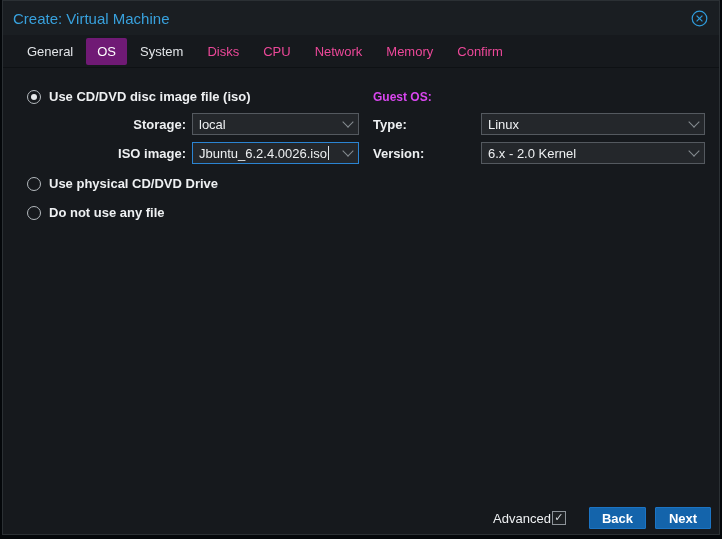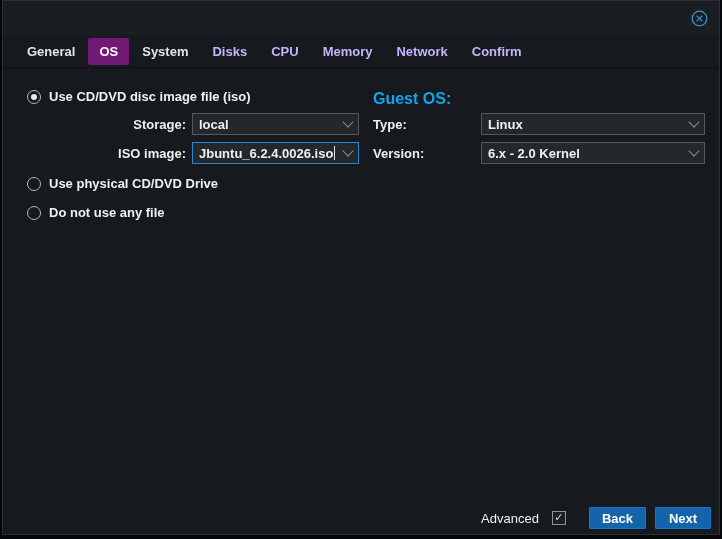--- a/index.html
+++ b/index.html
@@ -34,30 +34,30 @@
   }
   
   .tabbar {
     display:flex; align-items:center;
     height:32px;
     padding:0 12px 0 13px;
     background:#16191d;
     border-bottom:1px solid #0e1114;
   }
   .tab {
-    font-size:13px; font-weight:700;
+    font-size:13px; font-weight:400;
     color:#e2e5e8;
     padding:6px 11px;
     margin-right:2px;
     border-radius:2px;
     cursor:pointer;
     white-space:nowrap;
   }
   .tab.active { background:#701a75; color:#ffffff; }
-  .tab.disabled { color:#c4b5fd; cursor:default; }
+  .tab.disabled { color:#ec4899; cursor:default; }
   
   .content { position:absolute; left:0; top:67px; right:0; bottom:0; }
   .radio-row {
     position:absolute;
     display:flex; align-items:center;
     cursor:pointer;
   }
   .radio {
     width:14px; height:14px;
     border:1px solid #b4b9be;
@@ -79,33 +79,32 @@
   }
   .flabel {
     position:absolute;
     font-size:13px; font-weight:600;
     color:#eef0f2;
     white-space:nowrap;
   }
   .flabel.right { text-align:right; }
   .heading {
     position:absolute;
-    font-size:16px; font-weight:600;
-    color:#0ea5e9;
+    font-size:12px; font-weight:600;
+    color:#d946ef;
   }
   .combo {
     position:absolute;
     height:22px;
     background:#24272b;
     border:1px solid #54595f;
     box-sizing:border-box;
     display:flex; align-items:center;
     padding:0 18px 0 6px;
     cursor:pointer;
-    font-weight:bold;
   }
   .combo.focused { border-color:#2b84d2; }
   .combo .value {
     font-size:13px; color:#eef0f2;
     white-space:nowrap; overflow:hidden;
   }
   .chev-box {
     position:absolute; right:6px; top:50%;
     margin-top:-6px;
     width:9px; height:9px;
@@ -125,21 +124,21 @@
     flex:0 0 auto;
   }
   
   .footer {
     position:absolute;
     right:8px; bottom:5px;
     display:flex; align-items:center;
   }
   .advanced-label {
     font-size:13px; color:#eef0f2;
-    margin-right:13px;
+    margin-right:1px;
   }
   .checkbox {
     width:14px; height:14px;
     border:1px solid #8d9399;
     background:#1d2023;
     box-sizing:border-box;
     display:flex; align-items:center; justify-content:center;
     margin-right:14px;
     cursor:pointer;
   }
@@ -159,36 +158,37 @@
     margin-left:9px;
     cursor:pointer;
   }
 </style>
 </head>
 <body>
 
 <div class="dialog">
 
   <div class="titlebar">
+    <span class="title">Create: Virtual Machine</span>
     <span class="close-btn">
       <svg width="17" height="17" viewBox="0 0 17 17">
         <circle cx="8.5" cy="8.5" r="7.3" fill="none" stroke="#2f9bdb" stroke-width="1.2"></circle>
         <path d="M5.6 5.6 L11.4 11.4 M11.4 5.6 L5.6 11.4" stroke="#2f9bdb" stroke-width="1.2"></path>
       </svg>
     </span>
   </div>
 
   <div class="tabbar">
     <div class="tab">General</div>
     <div class="tab active">OS</div>
     <div class="tab">System</div>
     <div class="tab disabled">Disks</div>
     <div class="tab disabled">CPU</div>
+    <div class="tab disabled">Network</div>
     <div class="tab disabled">Memory</div>
-    <div class="tab disabled">Network</div>
     <div class="tab disabled">Confirm</div>
   </div>
 
   <div class="content">
 
     <div class="radio-row" style="left:24px; top:21px;">
       <span class="radio checked"></span>
       <span class="radio-label">Use CD/DVD disc image file (iso)</span>
     </div>
 

